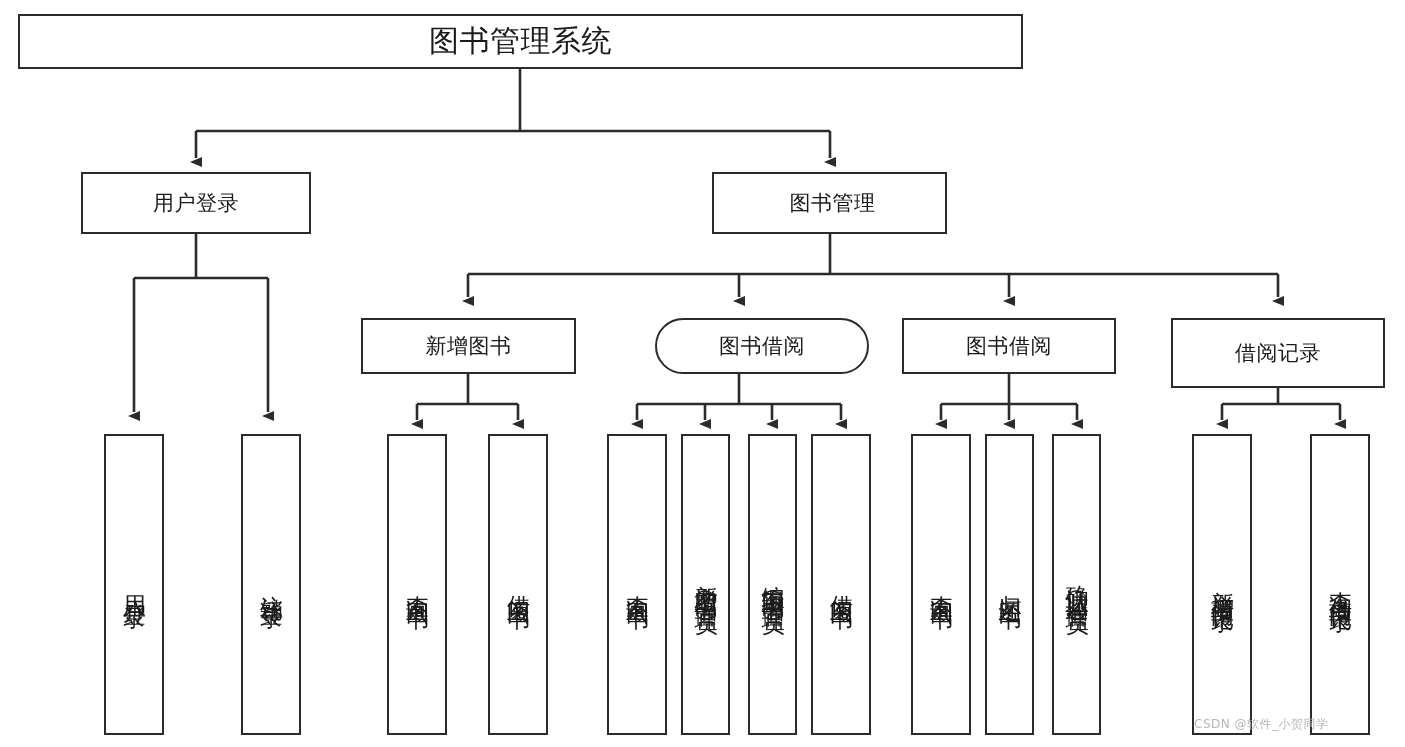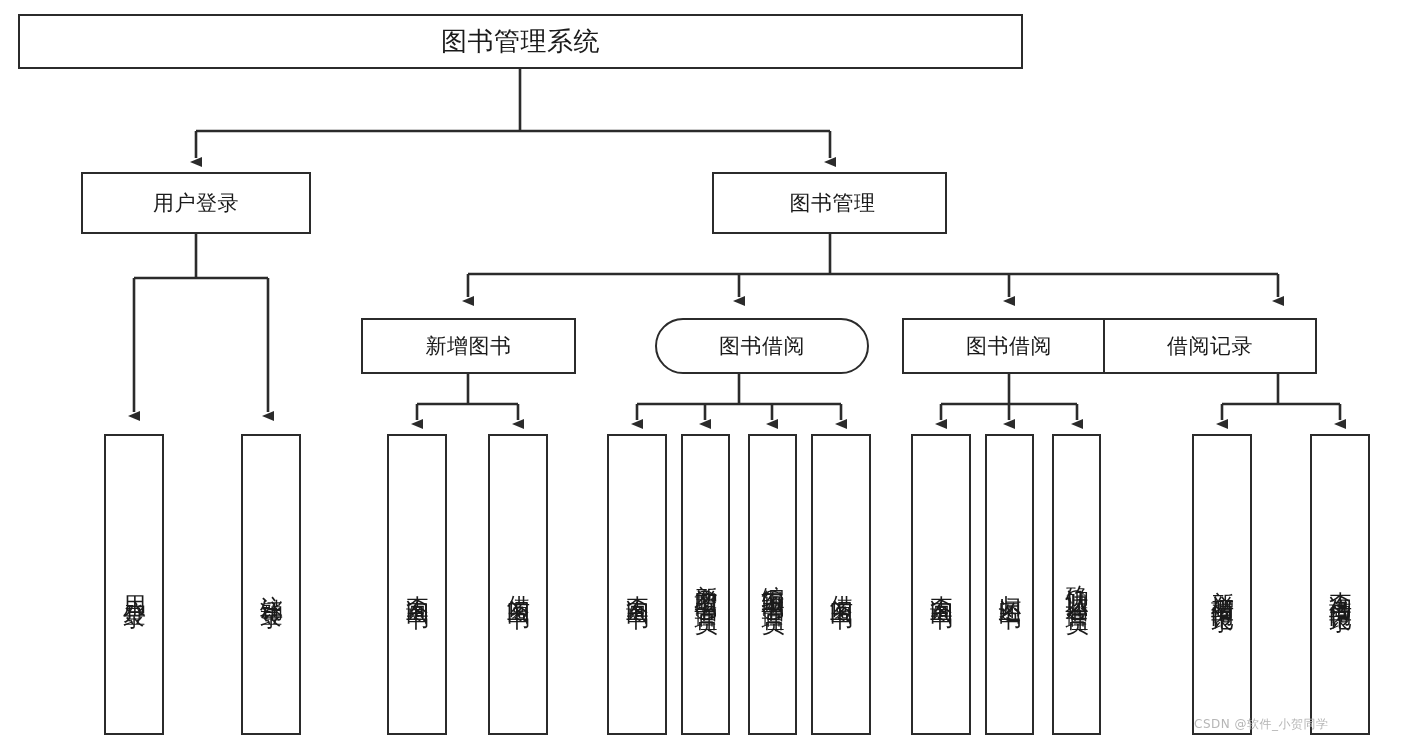--- a/index.html
+++ b/index.html
@@ -41,21 +41,21 @@
     text-align: center;
     line-height: 1.08;
     letter-spacing: 0.5px;
     white-space: nowrap;
   }
   
   .horiz .node-label {
     writing-mode: horizontal-tb;
     font-size: 21px;
   }
-  .node.root .node-label { font-size: 26px; }
+  .node.root .node-label { font-size: 30px; }
   
   .vert .node-label {
     writing-mode: vertical-rl;
     text-orientation: upright;
     font-size: 23px;
     line-height: 1.04;
     letter-spacing: 4px;
   }
   .watermark {
     position: absolute;
@@ -134,21 +134,21 @@
 
   <div class="node horiz" style="left:361px; top:318px; width:215px; height:56px;">
     <span class="node-label">新增图书</span>
   </div>
   <div class="node horiz" style="left:655px; top:318px; width:214px; height:56px;border-radius:28px;">
     <span class="node-label">图书借阅</span>
   </div>
   <div class="node horiz" style="left:902px; top:318px; width:214px; height:56px;">
     <span class="node-label">图书借阅</span>
   </div>
-  <div class="node horiz" style="left:1103px; top:318px; width:214px; height:56px;align-items:center;">
+  <div class="node horiz" style="left:1171px; top:318px; width:214px; height:70px;align-items:center;">
     <span class="node-label">借阅记录</span>
   </div>
 
   <div class="node vert" style="left:104px; top:434px; width:60px; height:301px;">
     <span class="node-label">用户登录</span>
   </div>
   <div class="node vert" style="left:241px; top:434px; width:60px; height:301px;">
     <span class="node-label">注销登录</span>
   </div>
 

